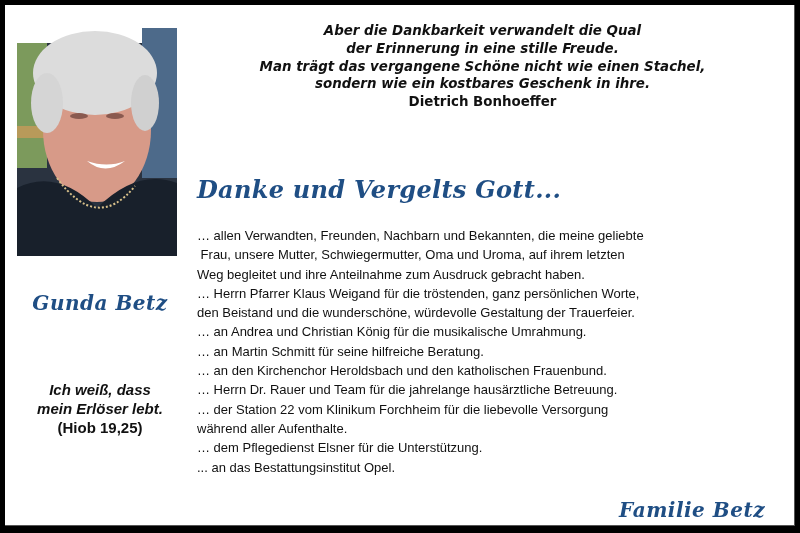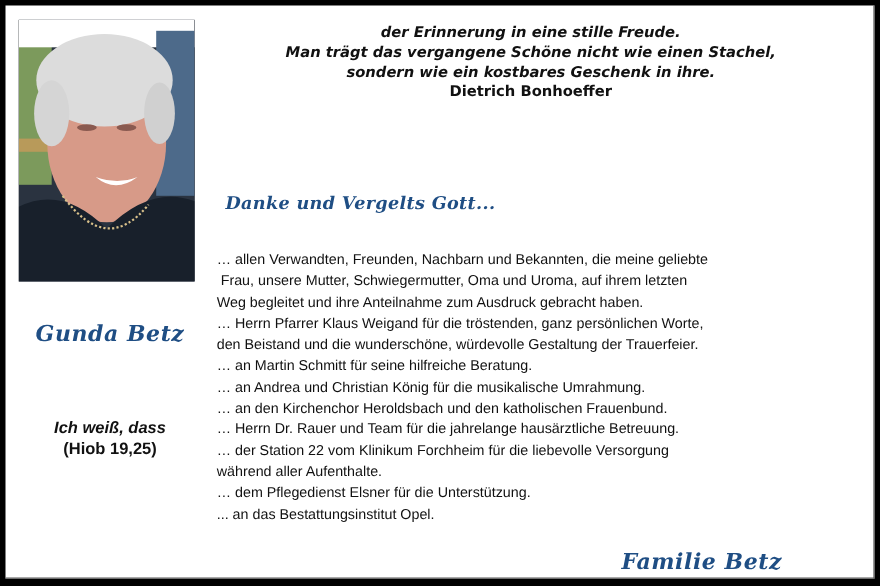--- a/index.html
+++ b/index.html
@@ -33,30 +33,30 @@
     .verse .it { font-style: italic; }
     .quote {
       position: absolute; left: 195px; top: 17px; width: 565px; text-align: center;
       font-family: "DejaVu Sans", sans-serif; font-style: italic; font-weight: bold;
       font-size: 13.4px; line-height: 17.8px; color: #111;
     }
     .quote .author { font-style: normal; }
     .heading {
       position: absolute; left: 192px; top: 170px;
       font-family: "DejaVu Serif", serif; font-style: italic; font-weight: bold;
-      font-size: 16px; color: #1f4e84; letter-spacing: 0.3px; margin-left: 8px;
+      font-size: 24px; color: #1f4e84; letter-spacing: 0.3px;
     }
     .thanks {
       position: absolute; left: 192px; top: 221px; width: 590px;
       font-family: "Liberation Sans", sans-serif;
       font-size: 13px; line-height: 19.3px; color: #111;
     }
     .thanks div { white-space: nowrap; }
     .signature {
-      position: absolute; left: 560px; top: 493px; width: 200px; 
+      position: absolute; left: 560px; top: 493px; width: 200px; text-align: right;
       font-family: "DejaVu Serif", serif; font-style: italic; font-weight: bold;
       font-size: 20px; color: #1f4e84; letter-spacing: 0.5px;
     }
   </style>
 </head>
 <body>
 
 <div class="frame">
   <div class="page">
 
@@ -76,40 +76,42 @@
         <path d="M70 143 Q 88 158 108 143 Q 90 150 70 143 Z" fill="#ffffff"></path>
         <path d="M0 170 Q 40 150 80 190 Q 120 150 160 165 L160 238 L0 238 Z" fill="#18202b"></path>
         <path d="M40 160 Q 80 215 118 168" fill="none" stroke="#d8c08a" stroke-width="2" stroke-dasharray="2,2"></path>
       </svg>
     </div>
 
     <div class="name">Gunda Betz</div>
 
     <div class="verse">
       <div class="it">Ich weiß, dass</div>
+      <div class="it">mein Erlöser lebt.</div>
       <div>(Hiob 19,25)</div>
     </div>
 
     <div class="quote">
+      <div>Aber die Dankbarkeit verwandelt die Qual</div>
       <div>der Erinnerung in eine stille Freude.</div>
       <div>Man trägt das vergangene Schöne nicht wie einen Stachel,</div>
       <div>sondern wie ein kostbares Geschenk in ihre.</div>
       <div class="author">Dietrich Bonhoeffer</div>
     </div>
 
     <div class="heading">Danke und Vergelts Gott...</div>
 
     <div class="thanks">
       <div>… allen Verwandten, Freunden, Nachbarn und Bekannten, die meine geliebte</div>
       <div style="white-space:pre"> Frau, unsere Mutter, Schwiegermutter, Oma und Uroma, auf ihrem letzten</div>
       <div>Weg begleitet und ihre Anteilnahme zum Ausdruck gebracht haben.</div>
       <div>… Herrn Pfarrer Klaus Weigand für die tröstenden, ganz persönlichen Worte,</div>
       <div>den Beistand und die wunderschöne, würdevolle Gestaltung der Trauerfeier.</div>
+      <div>… an Andrea und Christian König für die musikalische Umrahmung.</div>
       <div>… an Martin Schmitt für seine hilfreiche Beratung.</div>
-      <div>… an Andrea und Christian König für die musikalische Umrahmung.</div>
       <div>… an den Kirchenchor Heroldsbach und den katholischen Frauenbund.</div>
       <div>… Herrn Dr. Rauer und Team für die jahrelange hausärztliche Betreuung.</div>
       <div>… der Station 22 vom Klinikum Forchheim für die liebevolle Versorgung</div>
       <div>während aller Aufenthalte.</div>
       <div>… dem Pflegedienst Elsner für die Unterstützung.</div>
       <div>... an das Bestattungsinstitut Opel.</div>
     </div>
 
     <div class="signature">Familie Betz</div>
 

